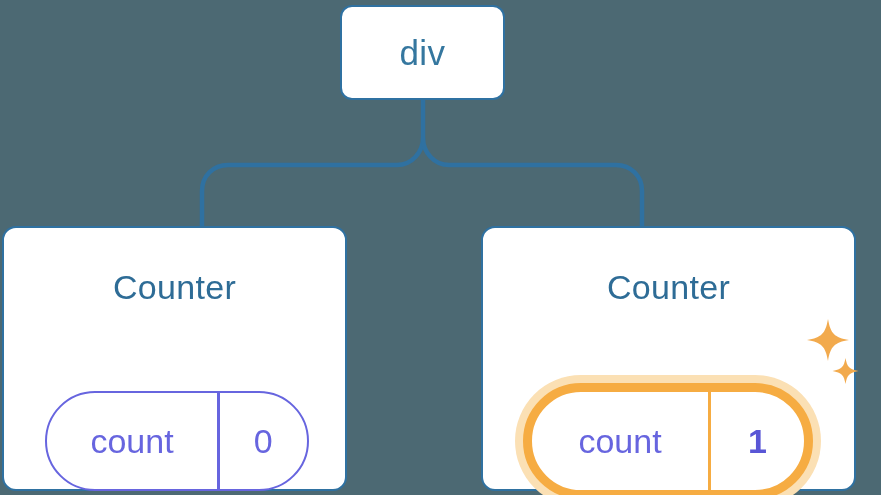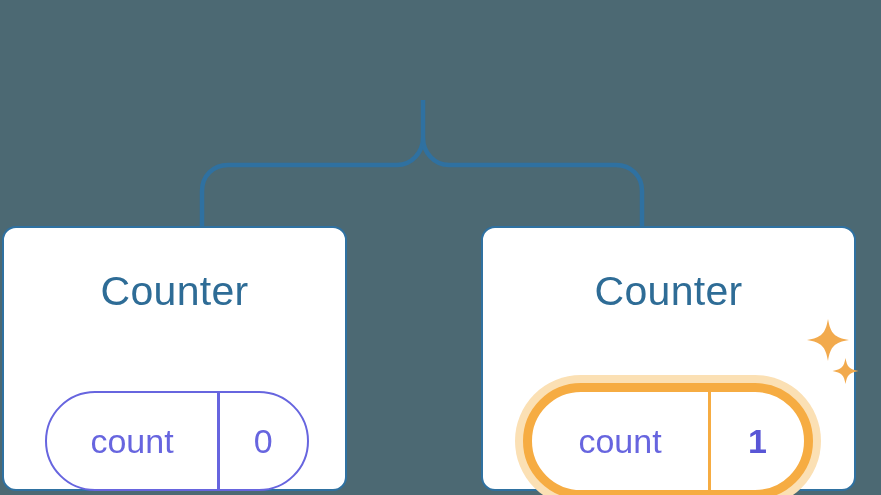--- a/index.html
+++ b/index.html
@@ -21,21 +21,21 @@
     display:flex;align-items:center;justify-content:center;box-sizing:border-box;
   }
   .root-node span{font-size:35px;color:var(--c-rootText);font-weight:500;letter-spacing:0.5px;}
   .card{
     position:absolute;top:226px;height:265px;background:var(--c-card);
     border:2px solid var(--c-line);border-radius:14px;box-sizing:border-box;
   }
   .card-left{left:2px;width:345px;}
   .card-right{left:481px;width:375px;}
   .card-title{
-    margin-top:40px;text-align:center;font-size:41px;font-weight:500;
+    margin-top:40px;text-align:center;font-size:34px;font-weight:500;
     color:var(--c-text);letter-spacing:0.3px;
   }
   .pill{
     position:absolute;display:flex;align-items:stretch;background:var(--c-card);
     box-sizing:border-box;
     margin-top:41px;
   }
   .pill-plain{
     left:41px;top:122px;width:264px;height:100px;
     border:2.5px solid var(--c-purple);border-radius:52px;
@@ -60,20 +60,23 @@
 </head>
 <body>
 
 <div class="stage">
 
   <svg class="connector" width="881" height="495" viewBox="0 0 881 495" fill="none">
     <path d="M 423 100 L 423 138 C 423 152 412 165 397 165 L 228 165 C 213 165 202 176 202 191 L 202 226" stroke="#2F71A1" stroke-width="4.5" fill="none"></path>
     <path d="M 423 138 C 423 152 434 165 449 165 L 616 165 C 631 165 642 176 642 191 L 642 226" stroke="#2F71A1" stroke-width="4.5" fill="none"></path>
   </svg>
 
+  <div class="root-node">
+    <span>div</span>
+  </div>
 
   <div class="card card-left">
     <div class="card-title">Counter</div>
     <div class="pill pill-plain">
       <div class="pill-key">count</div>
       <div class="pill-divider"></div>
       <div class="pill-value">0</div>
     </div>
   </div>
 

